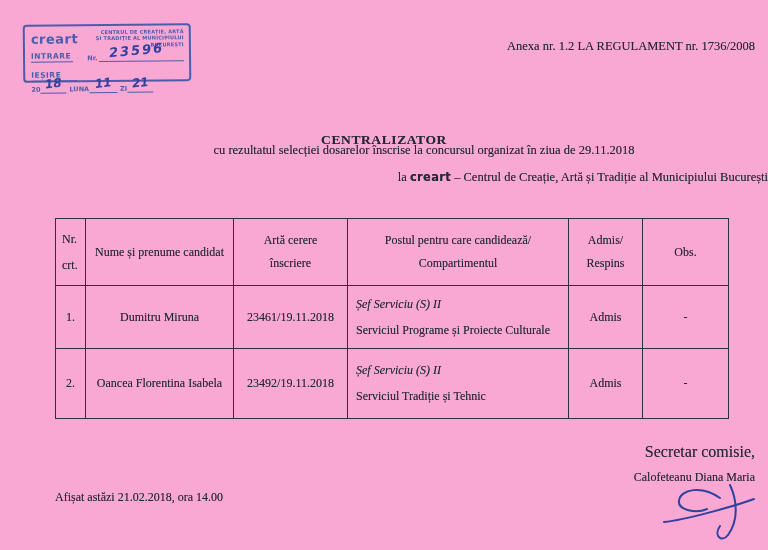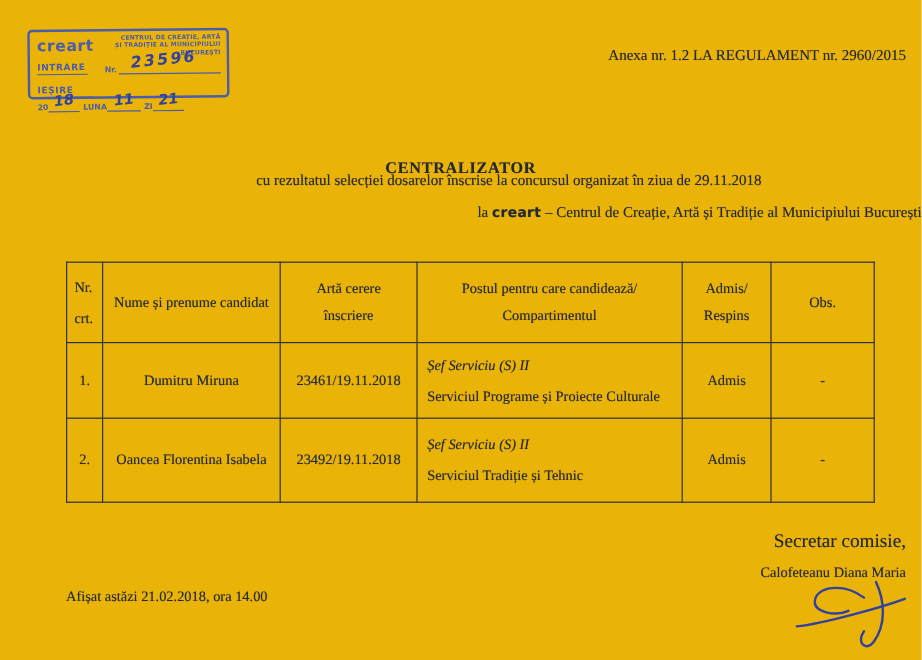--- a/index.html
+++ b/index.html
@@ -1,18 +1,18 @@
 <!DOCTYPE html>
 <html><head>
 <meta charset="utf-8">
 <style>
   html,body{margin:0;padding:0;background:#e8e8e6;}
   .page{
     position:relative;width:768px;height:550px;margin:0 auto;
-    background:#eab308;overflow:hidden;
+    background:#f9a8d4;overflow:hidden;
     font-family:"Liberation Serif", serif;color:#232836;
   }
   .scan-text{text-shadow:0 0 .6px rgba(35,40,54,.45);}
 
   
   .stamp{
     position:absolute;left:23px;top:24px;width:168px;height:58px;
     border:2px solid #4b5cab;border-radius:4px;
     color:#4b5cab;font-family:"DejaVu Sans",sans-serif;
     padding:3px 5px 2px 6px;box-sizing:border-box;
@@ -98,21 +98,21 @@
       <span class="stamp-uline" style="width:28px">
         <span class="hand hand-sm">11</span>
       </span>
       <span style="margin-left:3px">ZI</span>
       <span class="stamp-uline" style="width:26px">
         <span class="hand hand-sm">21</span>
       </span>
     </div>
   </div>
 
-  <div class="annex scan-text">Anexa nr. 1.2 LA REGULAMENT nr. 2960/2015</div>
+  <div class="annex scan-text">Anexa nr. 1.2 LA REGULAMENT nr. 1736/2008</div>
 
   <div class="doc-title scan-text">CENTRALIZATOR</div>
   <div class="subtitle1 scan-text">cu rezultatul selecției dosarelor înscrise la concursul organizat în ziua de 29.11.2018</div>
   <div class="subtitle2 scan-text">
     <span>la </span><span class="creart-inline">creart</span><span> – Centrul de Creație, Artă și Tradiție al Municipiului București</span>
   </div>
 
   <div class="tbl-wrap scan-text">
     <table>
       <colgroup>

